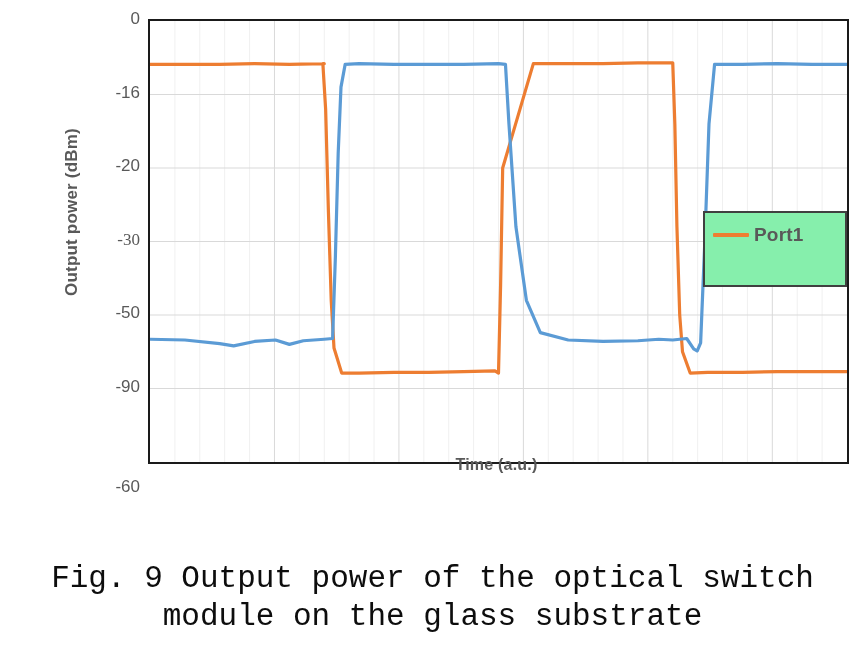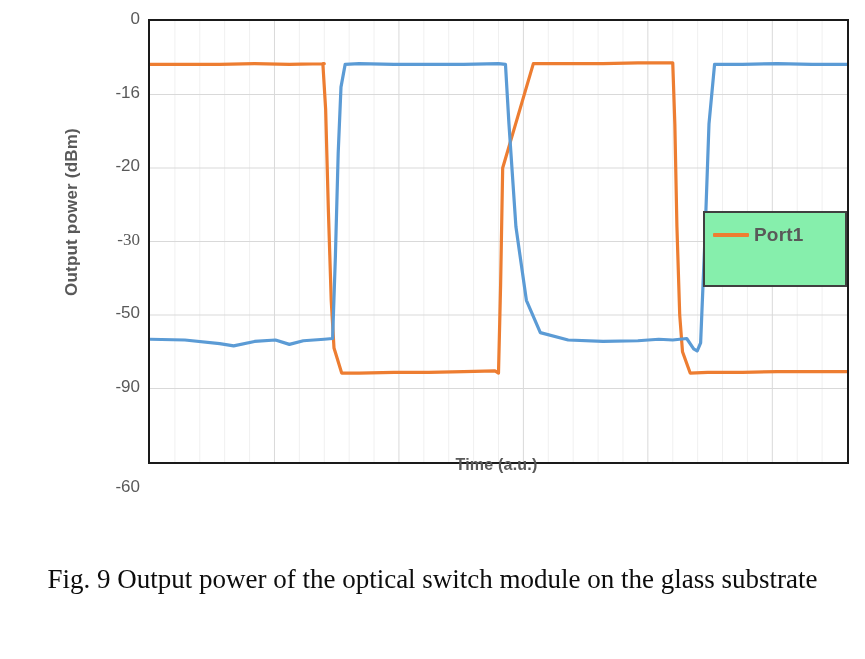--- a/index.html
+++ b/index.html
@@ -131,22 +131,22 @@
     line-height: 1;
   }
 
   
   #caption {
     position: absolute;
     left: 32px;
     top: 560px;
     width: 801px;
     text-align: center;
-    font-family: Liberation Serif, serif;
-    font-size: 27px;
+    font-family: Liberation Mono, monospace;
+    font-size: 31px;
     line-height: 38px;
     color: #0d0d0d;
   }
 </style>
 </head>
 <body>
 
 <div id="figure-root">
 
   <div id="chart-block">

